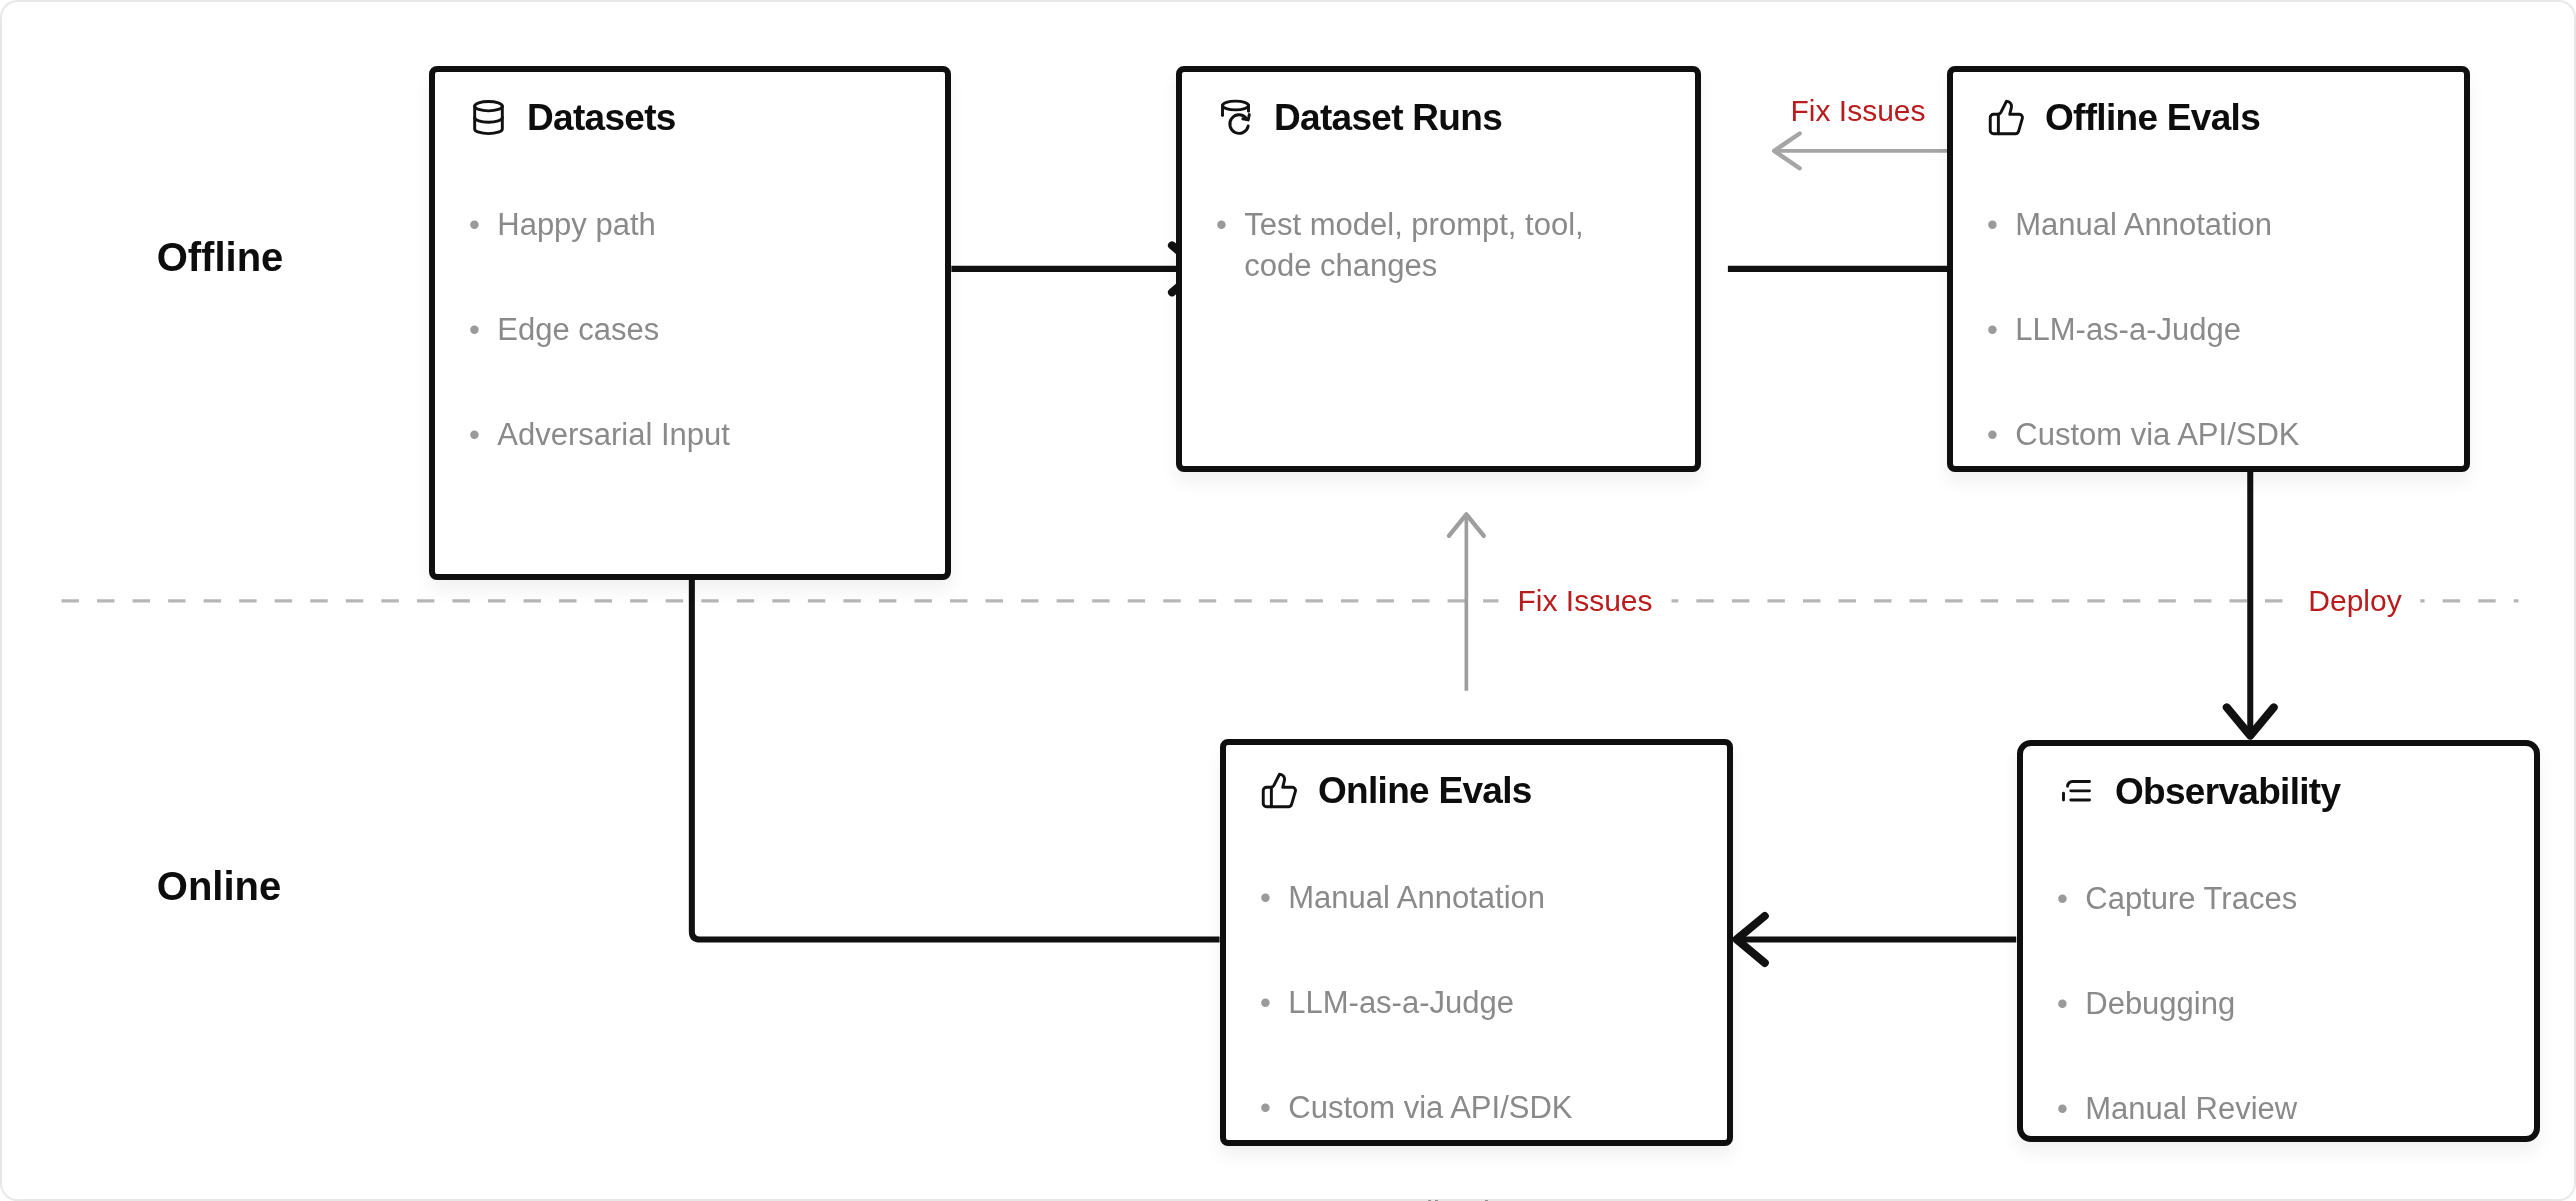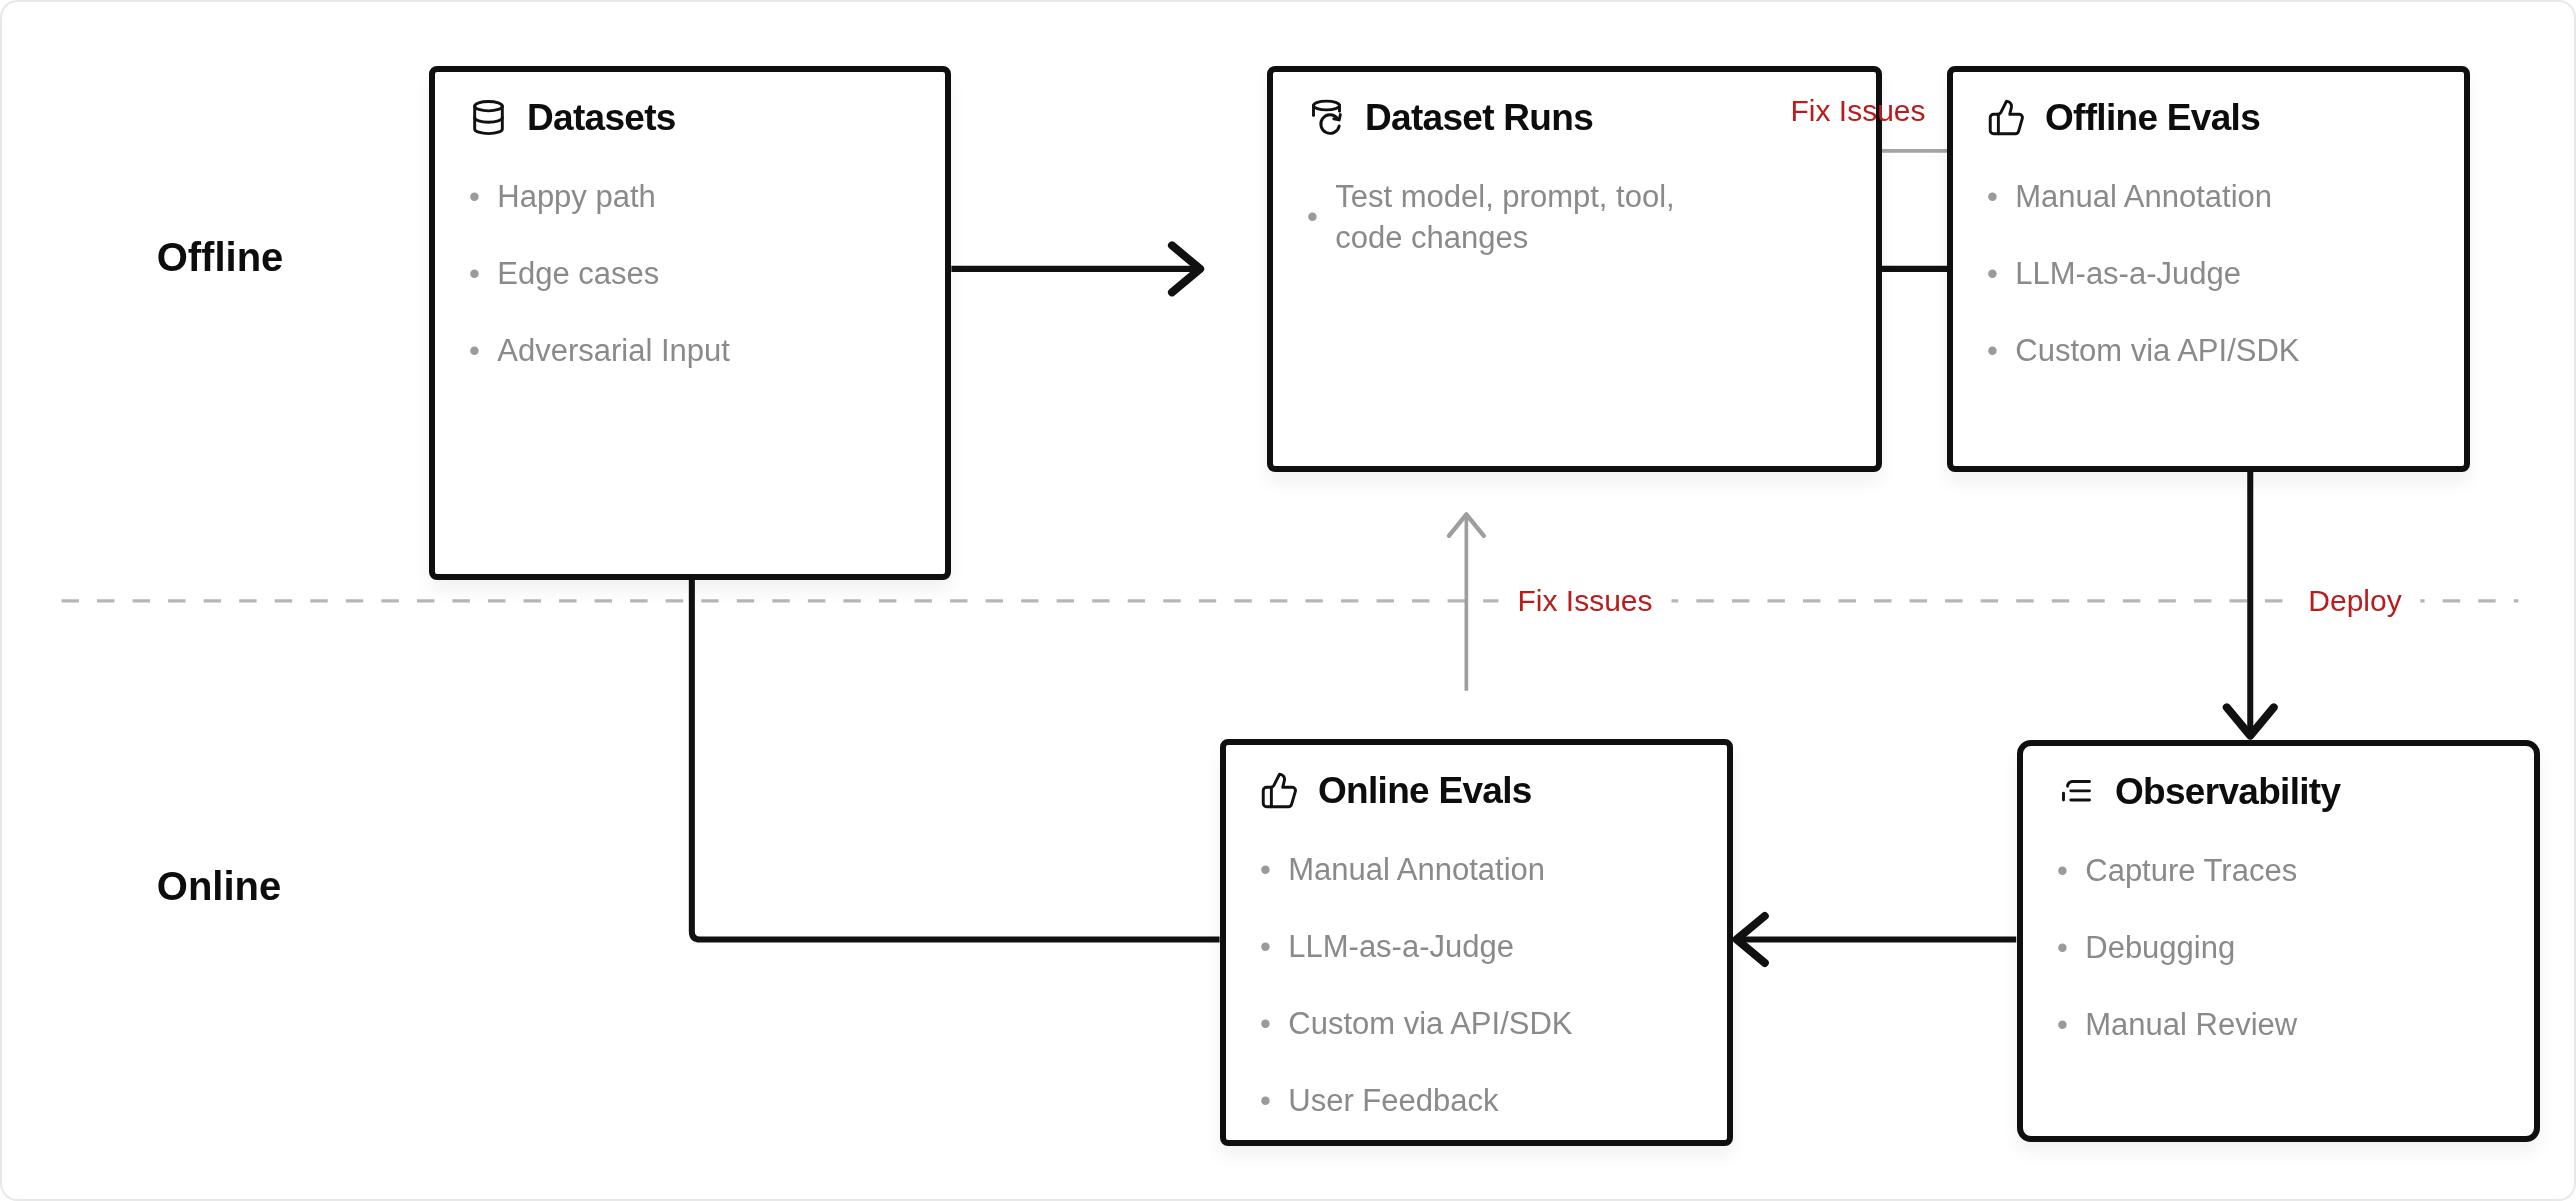--- a/index.html
+++ b/index.html
@@ -20,21 +20,21 @@
     background: #ffffff; border: 6px solid #0f0f0f; border-radius: 8px;
     box-shadow: 0 10.7px 17.4px rgba(0,0,0,0.055);
     padding: 24px 27px 0 34px;
   }
   .title-row { display: flex; align-items: center; gap: 19px; height: 43px; }
   .title-row svg { width: 39px; height: 39px; stroke: #111; fill: none;
     stroke-width: 1.8; stroke-linecap: round; stroke-linejoin: round; flex: 0 0 auto; }
   .box-title { font-size: 37px; font-weight: 700; color: #0d0d0d; letter-spacing: -0.7px; white-space: nowrap; }
   .items { margin: 38px 0 0 0; padding: 0; list-style: none;
     display: flex; flex-direction: column; gap: 36px; }
-  .item { display: flex; gap: 17.4px; align-items: center; }
+  .item { display: flex; gap: 17.4px; align-items: flex-start; margin-top: 28px; }
   .item::before { content: '•'; color: #9a9a9a; font-size: 31px; line-height: 1.32; }
   .item span { font-size: 31px; color: #8a8a8a; line-height: 1.32; }
   .box.wrap .item span { max-width: 379px; display: inline-block; }
 
   .lane-label {
     position: absolute; transform: translate(-50%, -50%);
     font-size: 40px; font-weight: 700; color: #0d0d0d; white-space: nowrap;
   }
   .edge-label {
     position: absolute; transform: translate(-50%, -50%);
@@ -106,21 +106,21 @@
         </li>
       <li class="item">
           <span>Edge cases</span>
         </li>
       <li class="item">
           <span>Adversarial Input</span>
         </li>
     </ul>
   </div>
 
-  <div class="box wrap" style="left:1265px; top:64px; width:615px; height:406px;">
+  <div class="box wrap" style="left:1174px; top:64px; width:525px; height:406px;">
     <div class="title-row">
       <svg viewBox="0 0 24 24">
         <ellipse cx="12" cy="4.6" rx="8" ry="2.7"></ellipse>
         <path d="M4 4.6v6.2"></path>
         <path d="M20 4.6v3.6"></path>
         <path d="M18.6 12.4a5.7 5.7 0 1 0 1.2 4.8"></path>
         <polyline points="20.5 10.2 19.8 13.5 16.5 12.8"></polyline>
       </svg>
       <span class="box-title">Dataset Runs</span>
     </div>

